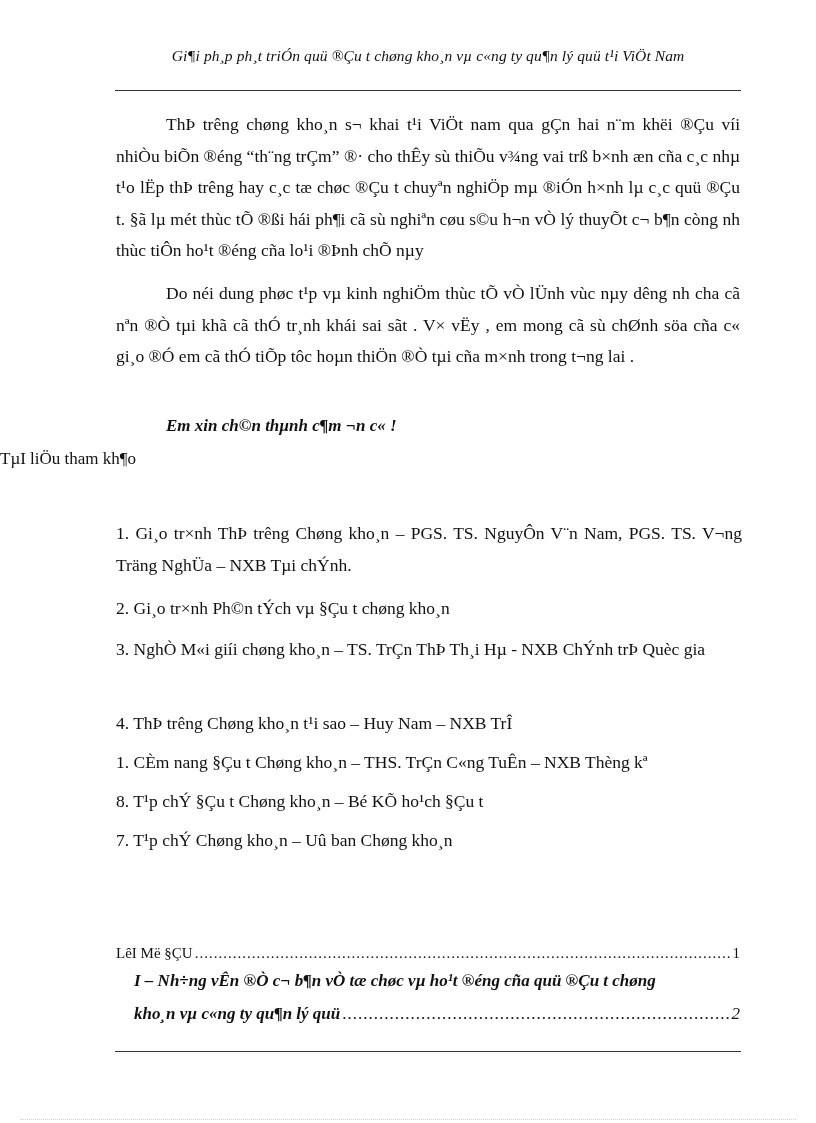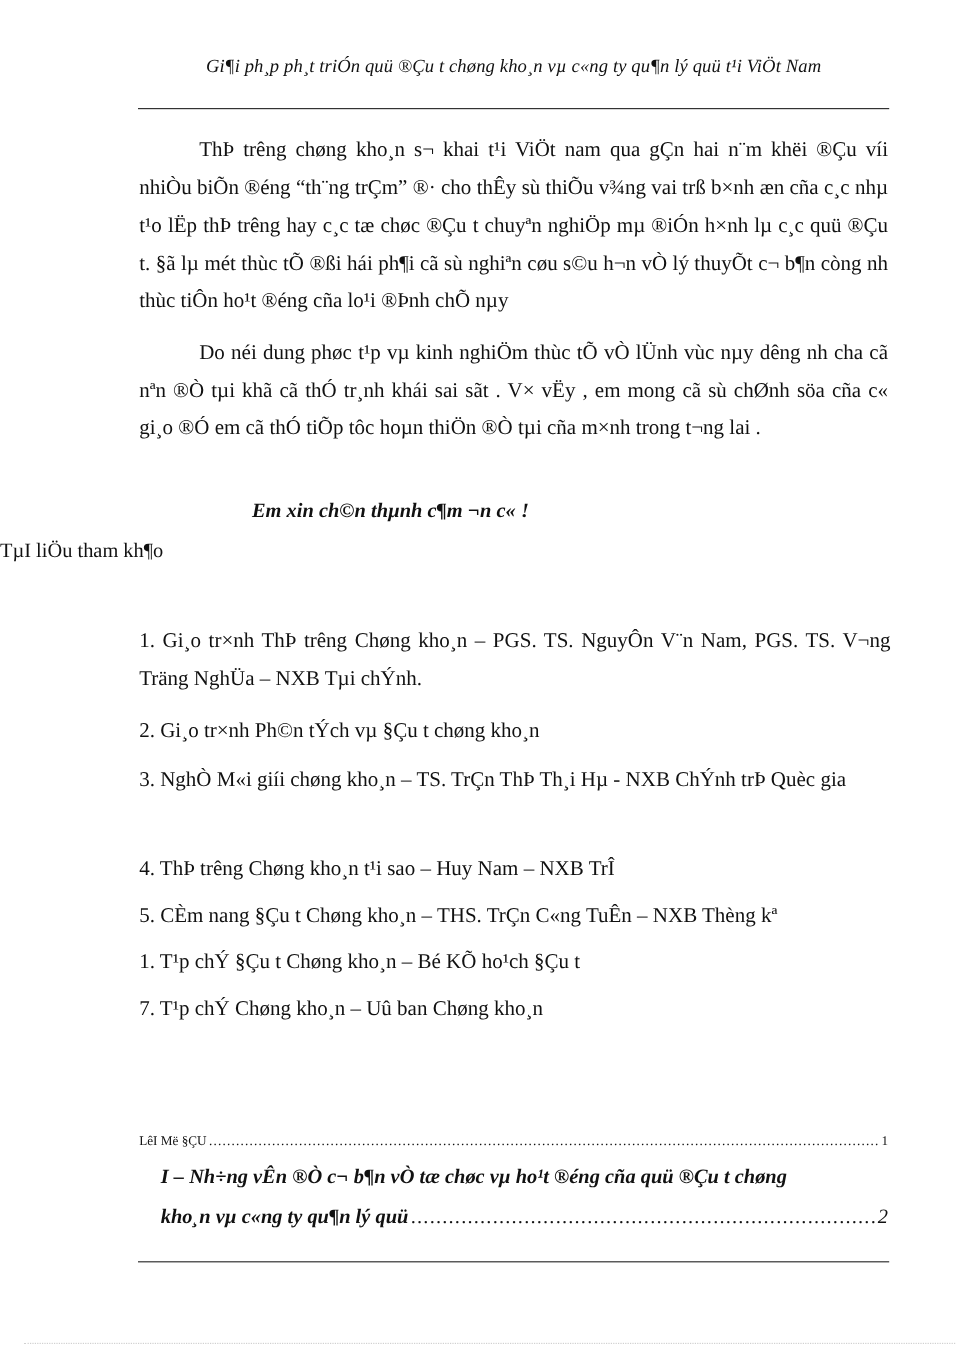--- a/index.html
+++ b/index.html
@@ -8,29 +8,29 @@
     .page { position: absolute; left: 0; top: 0; width: 746px; height: 1123px; }
     .header-title { position: absolute; left: 115px; width: 626px; top: 47px;
                     text-align: center; font-style: italic; font-size: 15.5px; letter-spacing: 0.1px; }
     .rule { position: absolute; left: 115px; width: 626px; height: 0; border-top: 1.5px solid #333; }
     .rule.top { top: 90px; }
     .rule.bottom { top: 1051px; }
     .body-text { position: absolute; left: 116px; width: 624px; font-size: 17.5px; line-height: 31.6px; }
     .para { margin: 0; text-align: justify; text-indent: 50px; }
     .p1 { top: 109px; }
     .p2 { top: 278px; }
-    .closing { position: absolute; left: 166px; top: 416px; font-size: 17px; font-weight: bold; font-style: italic; margin-left: 44px; }
+    .closing { position: absolute; left: 166px; top: 416px; font-size: 17px; font-weight: bold; font-style: italic; }
     .refs-title { position: absolute; left: 0; width: 816px; top: 449px; text-align: left; font-size: 17px; }
     .refs { position: absolute; left: 116px; width: 626px; top: 518px; font-size: 17.5px; }
     .ref { position: absolute; left: 0; width: 626px; line-height: 31.6px; text-align: justify; }
     .toc-title { position: absolute; left: 0; width: 816px; top: 869px; text-align: center; font-size: 19px; font-weight: bold; }
     .toc-row { position: absolute; left: 116px; width: 624px; display: flex; align-items: baseline; white-space: nowrap; }
     .toc-row .dots { flex: 1; overflow: hidden; margin: 0 2px; letter-spacing: 1px; }
     .toc-row .dots::before { content: "................................................................................................................................................................................................................................"; }
-    .toc1 { top: 945px; font-size: 11px; text-align: right; }
+    .toc1 { top: 945px; font-size: 15px; text-align: right; }
     .toc2a { position: absolute; left: 134px; width: 606px; top: 971px; font-size: 17px; font-weight: bold; font-style: italic; }
     .toc2b { left: 134px; width: 606px; top: 1004px; font-size: 17px; font-family: Liberation Serif, serif; }
     .toc2b .lbl { font-weight: bold; font-style: italic; }
     .toc2b .pg { font-style: italic; }
     .page-number { position: absolute; left: 0; width: 816px; top: 1060px; text-align: center; font-size: 15px; }
     .page-edge { position: absolute; left: 20px; width: 776px; top: 1119px; border-top: 1px dotted #d0d0d0; }
   </style>
 </head>
 <body>
 
@@ -48,22 +48,22 @@
 
   <div class="closing">Em xin ch©n thµnh c¶m ¬n c« !</div>
 
   <div class="refs-title">TµI liÖu tham kh¶o</div>
 
   <div class="refs">
     <div class="ref" style="top:0px">1. Gi¸o tr×nh ThÞ tr­êng  Chøng  kho¸n – PGS. TS. NguyÔn V¨n Nam, PGS. TS. V­¬ng  Träng NghÜa – NXB Tµi chÝnh.</div>
     <div class="ref" style="top:75px">2. Gi¸o tr×nh Ph©n tÝch vµ §Çu t  chøng kho¸n</div>
     <div class="ref" style="top:116px">3. NghÒ M«i giíi chøng kho¸n – TS. TrÇn ThÞ Th¸i Hµ - NXB ChÝnh trÞ Quèc gia</div>
     <div class="ref" style="top:190px">4. ThÞ tr­êng  Chøng kho¸n t¹i sao – Huy Nam – NXB TrÎ</div>
-    <div class="ref" style="top:229px">5. CÈm nang §Çu t  Chøng kho¸n – THS. TrÇn C«ng TuÊn – NXB Thèng kª</div>
-    <div class="ref" style="top:268px">1. T¹p chÝ §Çu t  Chøng kho¸n – Bé KÕ ho¹ch §Çu t</div>
+    <div class="ref" style="top:229px">1. CÈm nang §Çu t  Chøng kho¸n – THS. TrÇn C«ng TuÊn – NXB Thèng kª</div>
+    <div class="ref" style="top:268px">8. T¹p chÝ §Çu t  Chøng kho¸n – Bé KÕ ho¹ch §Çu t</div>
     <div class="ref" style="top:307px">7. T¹p chÝ Chøng kho¸n – Uû ban Chøng kho¸n</div>
   </div>
 
 
   <div class="toc-row toc1">
     <span>LêI Më §ÇU</span>
     <span class="dots"></span>
     <span>1</span>
   </div>
 

